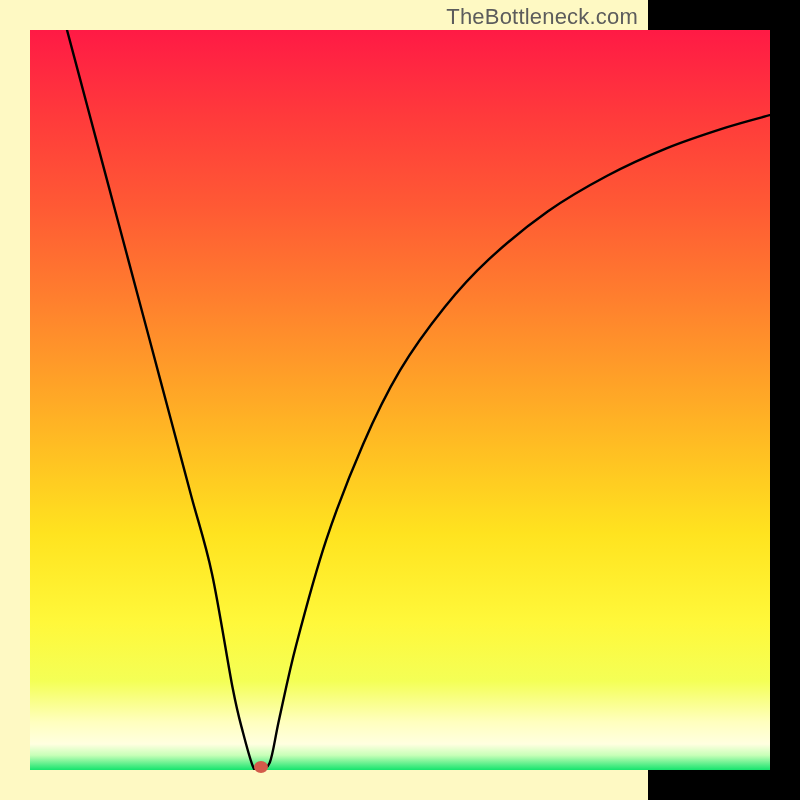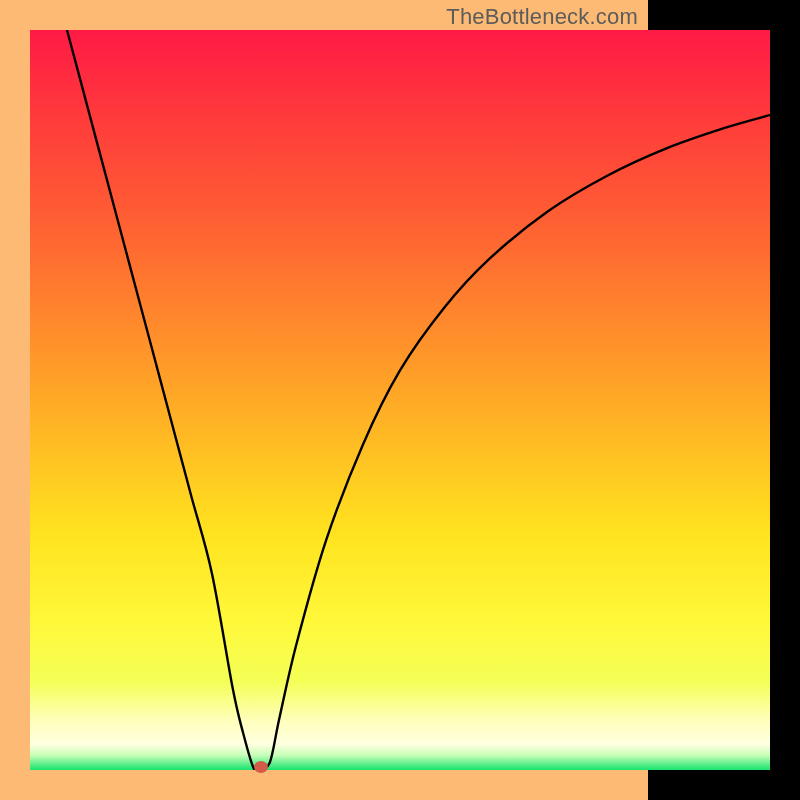--- a/index.html
+++ b/index.html
@@ -8,21 +8,21 @@
     width: 800px;
     height: 800px;
     background: #000;
     font-family: Arial, Helvetica, sans-serif;
     overflow: hidden;
   }
   .frame {
     position: relative;
     width: 648px;
     height: 800px;
-    background: #fdba74;
+    background: #fef9c3;
   }
   .watermark {
     position: absolute;
     top: 4px;
     right: 10px;
     color: #5c5c5c;
     font-size: 22px;
     font-weight: 500;
     letter-spacing: 0.2px;
     z-index: 20;

